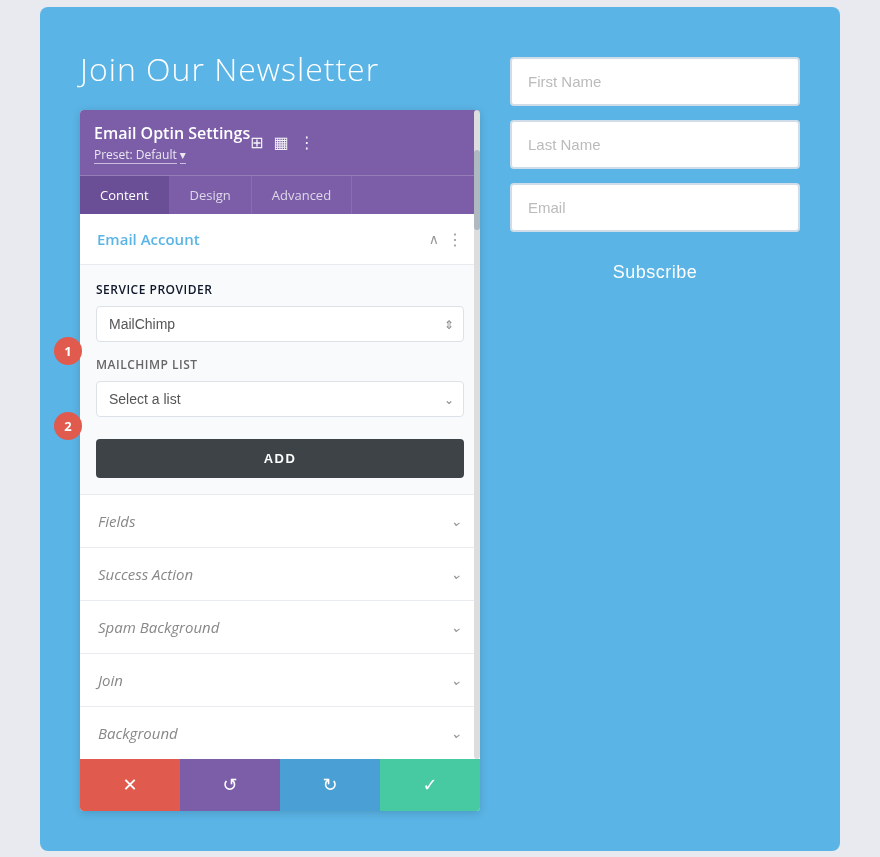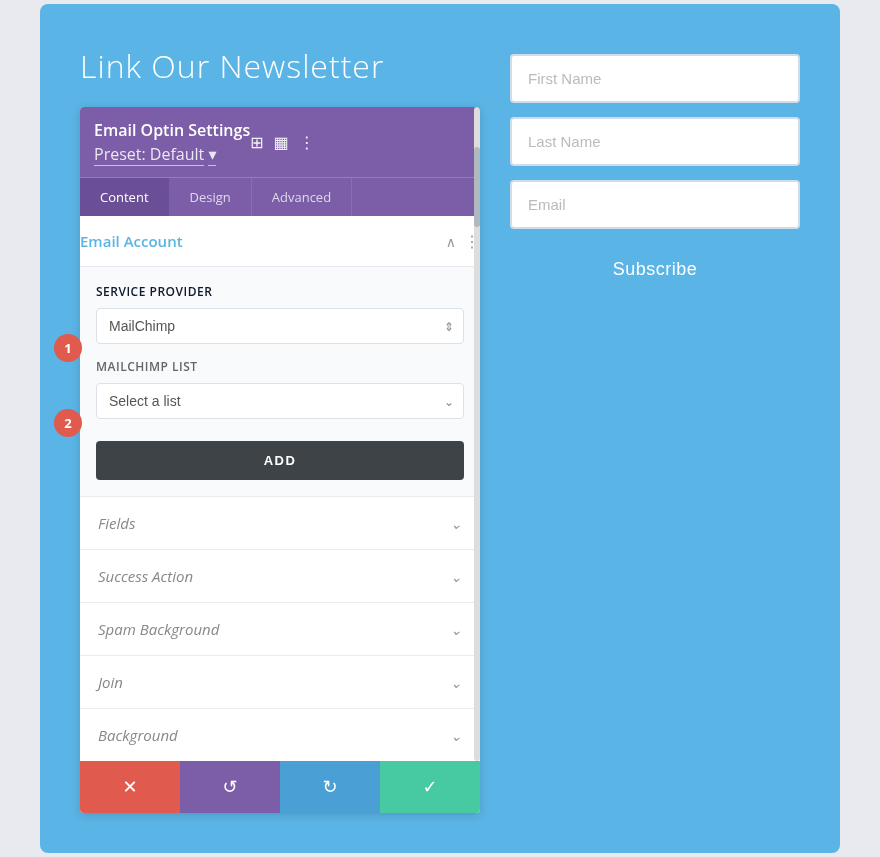--- a/index.html
+++ b/index.html
@@ -45,21 +45,21 @@
       align-items: center;
     }
     .settings-title-block {}
     .settings-title {
       color: white;
       font-size: 16px;
       font-weight: 600;
     }
     .settings-preset {
       color: rgba(255,255,255,0.85);
-      font-size: 16px;
+      font-size: 12px;
       margin-top: 2px;
     }
     .settings-preset span {
       border-bottom: 1px solid rgba(255,255,255,0.6);
       cursor: pointer;
     }
     .header-icons {
       display: flex;
       gap: 10px;
       align-items: center;
@@ -88,21 +88,21 @@
       color: white;
     }
     .settings-body {
       background: #f9fafb;
       padding: 0;
     }
     .section-header {
       display: flex;
       align-items: center;
       justify-content: space-between;
-      padding: 14px 0;
+      padding: 14px 17px;
       background: white;
       border-bottom: 1px solid #e8ecf0;
       cursor: pointer;
     }
     .section-title-blue {
       color: #5ab4e5;
       font-size: 15px;
       font-weight: 600;
     }
     .section-icons {
@@ -287,21 +287,21 @@
 
   <div class="step-badge badge-1">
     <span>1</span>
   </div>
   <div class="step-badge badge-2">
     <span>2</span>
   </div>
 
   <div class="left-panel">
 
-    <h1 class="newsletter-title">Link Our Newsletter</h1>
+    <h1 class="newsletter-title">Join Our Newsletter</h1>
 
     <div class="settings-panel" style="position:relative;">
 
       <div class="settings-header">
         <div class="settings-title-block">
           <div class="settings-title">Email Optin Settings</div>
           <div class="settings-preset">
             <span>Preset: Default</span>
             <span> ▾</span>
           </div>

